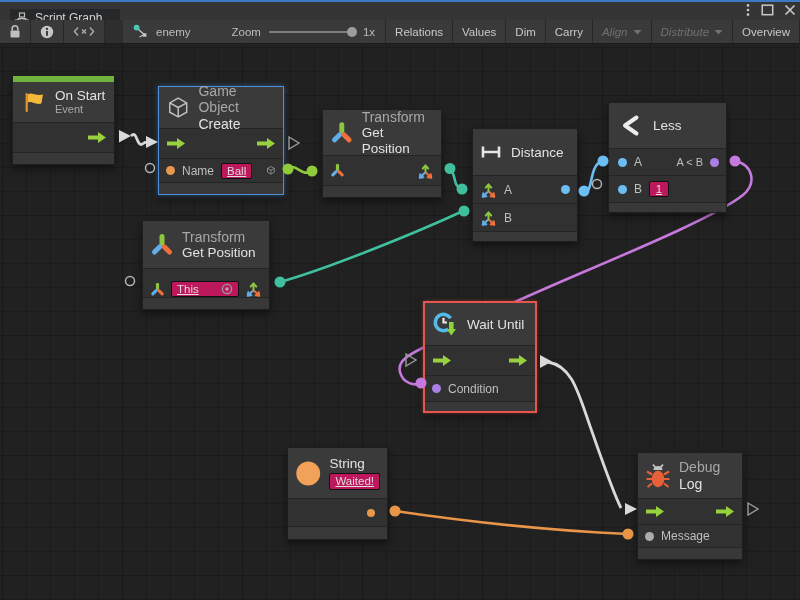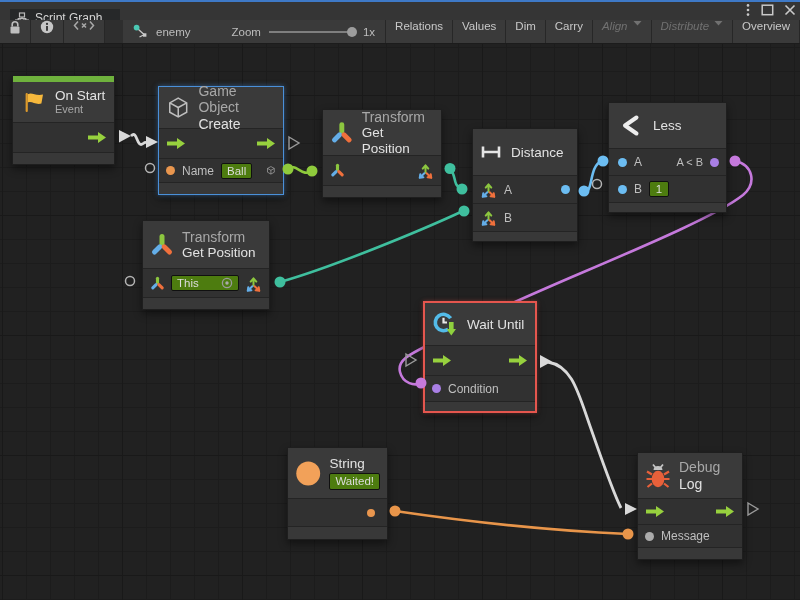--- a/index.html
+++ b/index.html
@@ -10,21 +10,21 @@
   #tabbar{position:absolute;left:0;top:0;width:800px;height:20px;background:#353535;}
   #focusline{position:absolute;left:0;top:0;width:800px;height:2px;background:#3e79c7;}
   #tab{position:absolute;left:10px;top:9px;height:18px;width:110px;background:#262829;
        display:flex;align-items:center;gap:6px;padding-left:5px;box-sizing:border-box;}
   #tab span{font-size:12px;color:#d6d6d6;}
   #winicons{position:absolute;right:4px;top:3px;display:flex;align-items:center;gap:10px;}
 
   
   #toolbar{position:absolute;left:0;top:20px;width:800px;height:24px;background:#fde047;
            display:flex;align-items:stretch;border-bottom:1px solid #1c1c1c;box-sizing:border-box;}
-  .tseg{display:flex;align-items:flex-start;justify-content:center;background:#3a3a3a;
+  .tseg{display:flex;align-items:center;justify-content:center;background:#3a3a3a;
         border-right:1px solid #272727;padding:0 9px;color:#c9c9c9;font-size:11.5px;white-space:nowrap;}
   .tseg.disabled{color:#717171;font-style:italic;}
   .tgap{background:#2e2e2e;width:4px;border-right:none;}
   #zoomseg{display:flex;align-items:center;gap:8px;background:#3a3a3a;border-right:1px solid #272727;
            padding:0 10px;flex:0 0 auto;}
   #zoomseg .lbl{color:#bdbdbd;font-size:11.5px;}
   #slider{position:relative;width:86px;height:12px;}
   #slider .track{position:absolute;left:0;right:0;top:5px;height:2px;background:#7f7f7f;}
   #slider .handle{position:absolute;right:-2px;top:1px;width:10px;height:10px;border-radius:50%;background:#9d9d9d;}
   #btnrow{display:flex;align-items:stretch;margin-left:auto;}
@@ -60,22 +60,22 @@
         gap:7px;padding:0 7px;box-sizing:border-box;}
   .nfoot{border-top:1px solid #242424;background:#383838;}
   .spacer{flex:1;}
   .plabel{color:#bfbfbf;font-size:12px;}
   .dot{width:9px;height:9px;border-radius:50%;flex:0 0 auto;}
   .dot.sm{width:8px;height:8px;}
   .dot.orange{background:#e9964e;}
   .dot.blue{background:#6cbdf2;}
   .dot.purple{background:#a97fe5;}
   .dot.gray{background:#ababab;}
-  .field{background:#4d7c0f;border:1px solid #101010;border-radius:2px;color:#dddddd;
-         font-size:11.5px;padding:1px 5px;white-space:nowrap;display:flex;align-items:center;gap:4px;}
+  .field{background:#be185d;border:1px solid #101010;border-radius:2px;color:#dddddd;
+         font-size:11.5px;padding:1px 5px;white-space:nowrap;display:flex;align-items:center;gap:4px;text-decoration:underline;}
 </style>
 </head>
 <body>
 
 <div id="app">
 
   <div id="tabbar">
     <div id="tab">
       <svg width="14" height="13" viewBox="0 0 14 13">
         <g stroke="#b9b9b9" stroke-width="1.2" fill="none">
@@ -330,21 +330,21 @@
     <div class="node" style="left:142px;top:176px;width:128px;">
       <div class="nhead" style="height:47px;">
         <svg width="24" height="24">
             <use href="#sym-transform"></use>
           </svg>
         <div class="ncol">
           <span class="nsur">Transform</span>
           <span class="ntitle">Get Position</span>
         </div>
       </div>
-      <div class="nrow" style="height:29px;gap:6px;">
+      <div class="nrow" style="height:29px;gap:6px;align-items:flex-end;">
         <svg width="15" height="15" viewBox="0 0 24 24">
             <use href="#sym-transform"></use>
           </svg>
         <span class="field" style="flex:1;justify-content:space-between;">
           <span>This</span>
           <svg width="12" height="12" viewBox="0 0 12 12">
             <circle cx="6" cy="6" r="4.6" stroke="#9a9a9a" stroke-width="1.3" fill="none"></circle>
             <circle cx="6" cy="6" r="1.7" fill="#ababab"></circle>
           </svg>
         </span>

